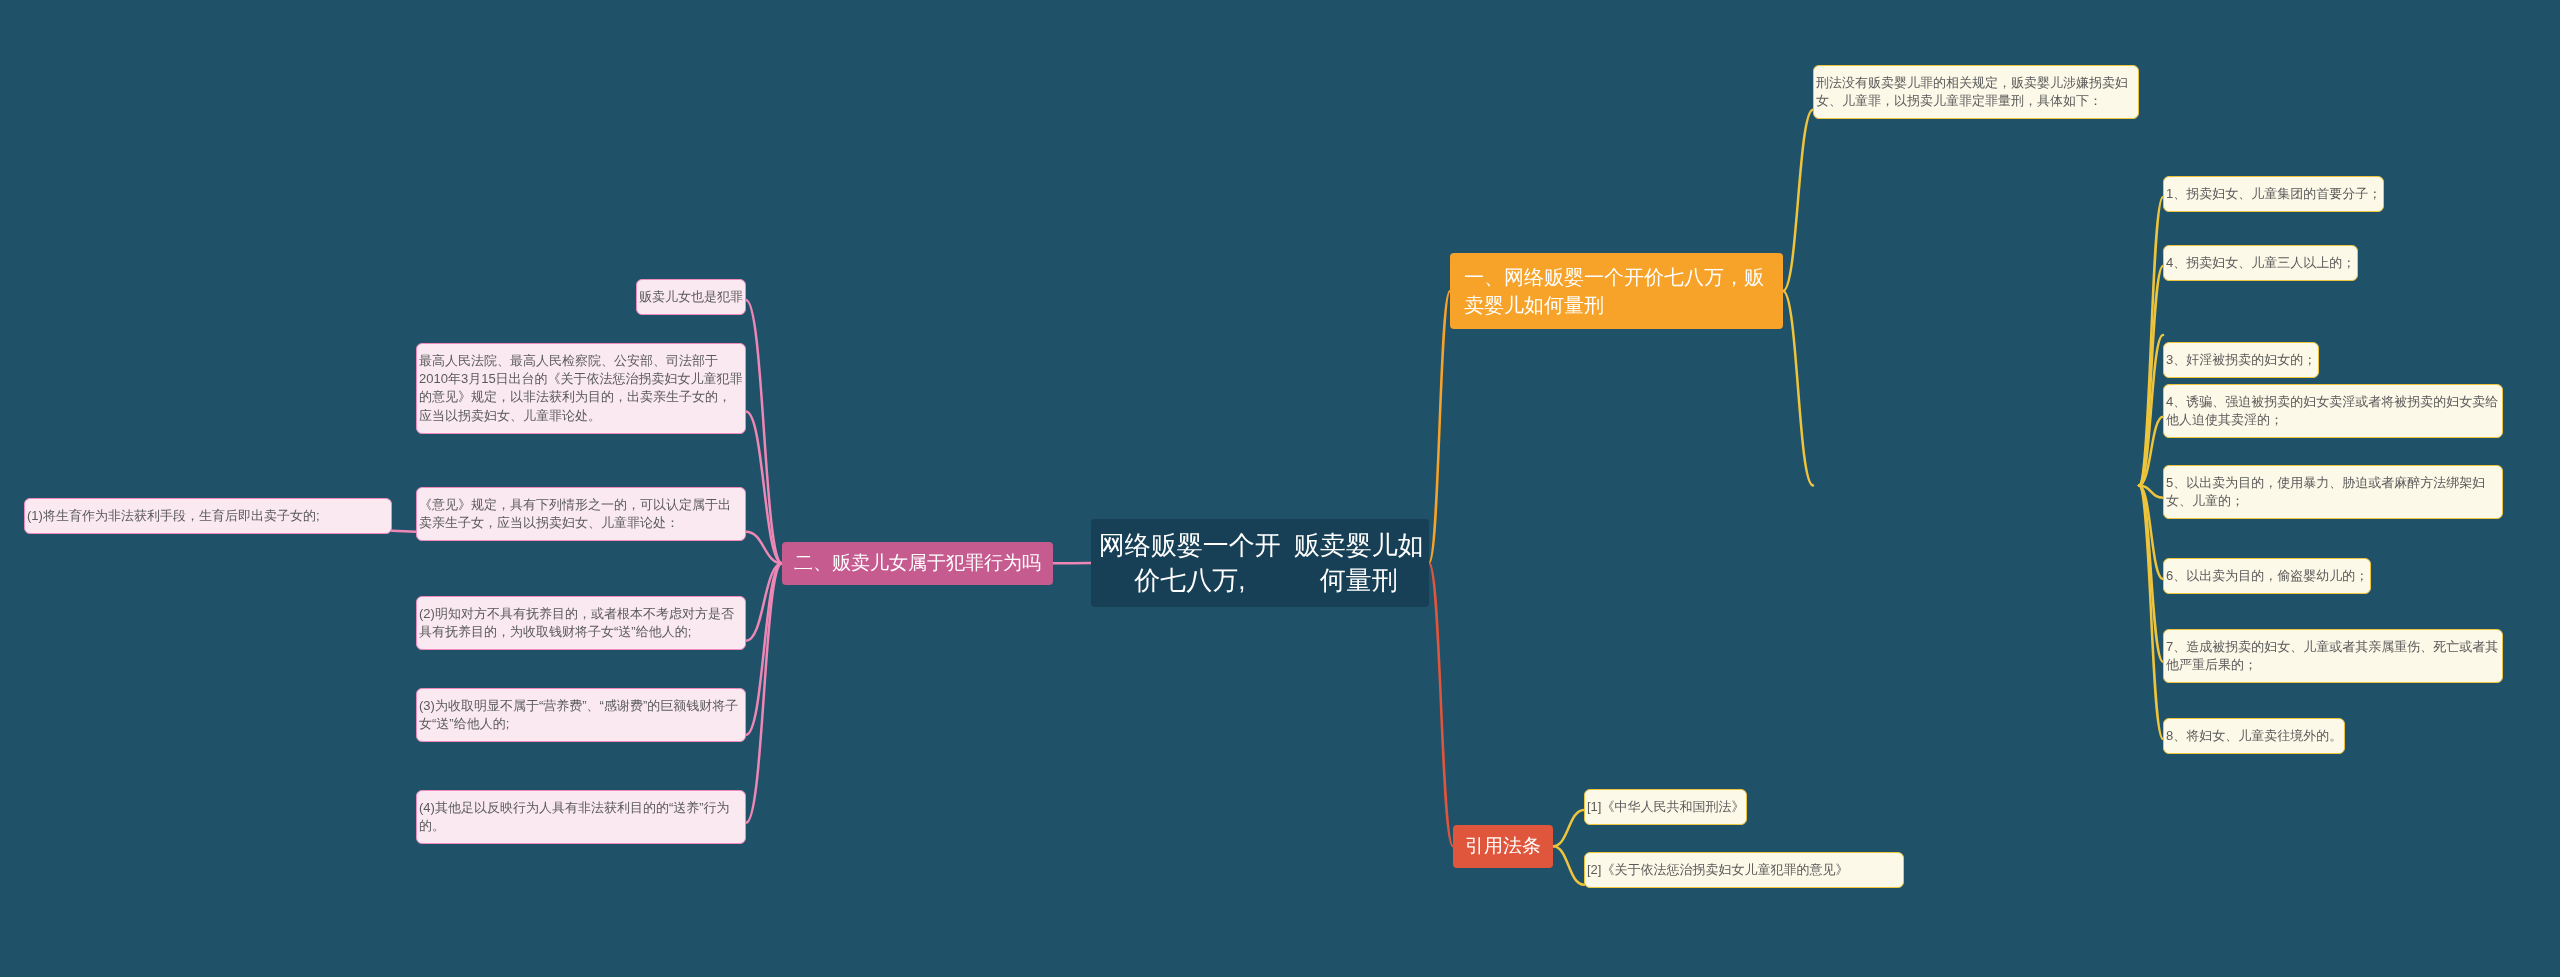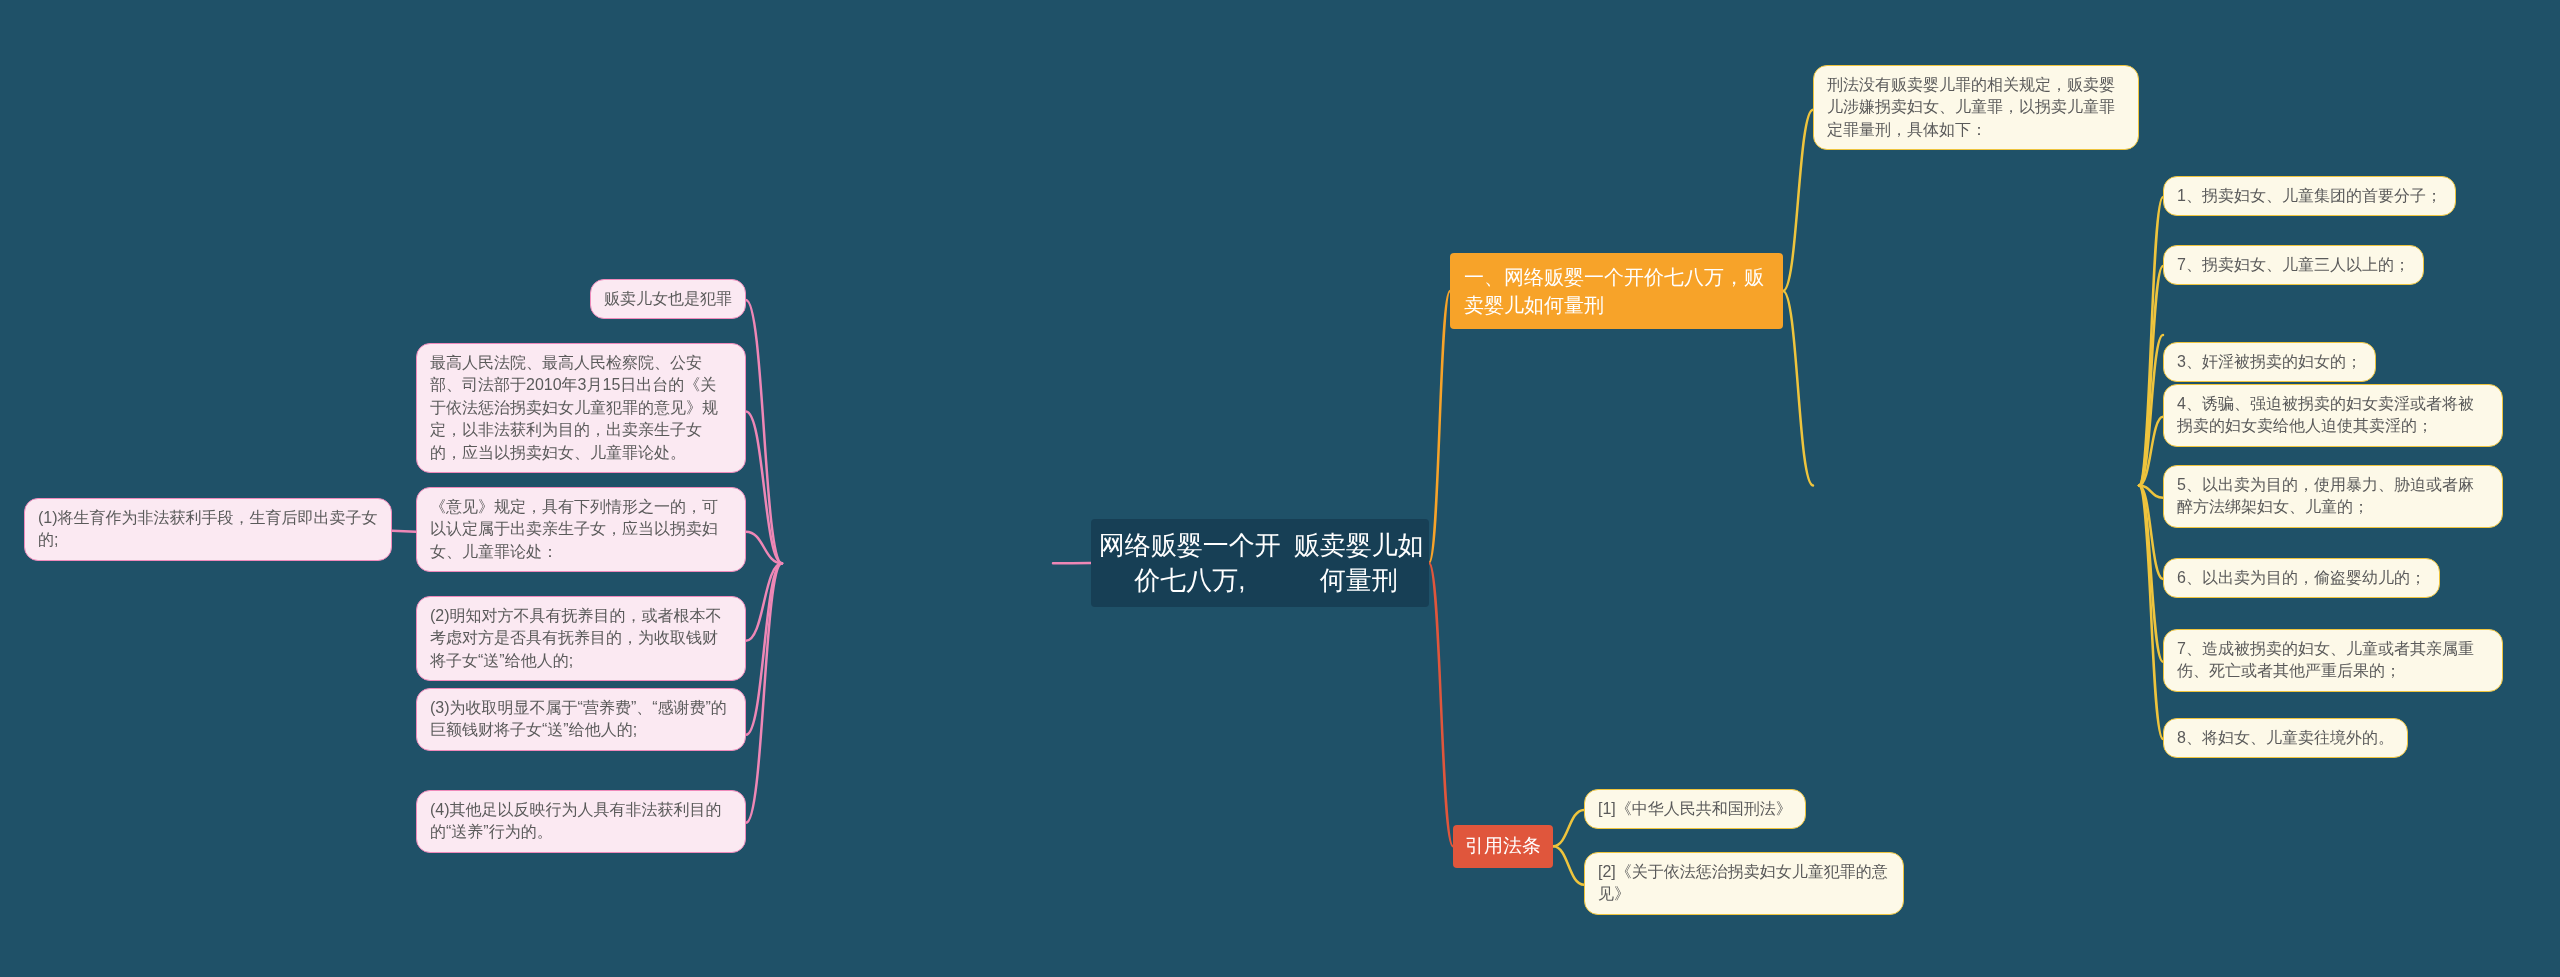--- a/index.html
+++ b/index.html
@@ -5,22 +5,22 @@
   html,body{margin:0;padding:0;}
   body{
     width:2560px;height:977px;overflow:hidden;
     font-family:"Liberation Sans","DejaVu Sans",sans-serif;
     background:#1f5168;
   }
   #canvas{position:relative;width:2560px;height:977px;background:#1f5168;}
   #links{position:absolute;left:0;top:0;width:2560px;height:977px;pointer-events:none;}
   .box{
     position:absolute;box-sizing:border-box;
-    border-radius:14px;padding:8px 13px;
-    font-size:16px;line-height:1.4;color:#5a5a5a;
+    border-radius:6px;padding:8px 2px;
+    font-size:13px;line-height:1.4;color:#5a5a5a;
     border:1.5px solid;
   }
   .pinkbox{background:#fbe9f2;border-color:#ef8abb;}
   .yellowbox{background:#fdf9e8;border-color:#eec43d;}
   .node{
     position:absolute;box-sizing:border-box;
     border-radius:4px;padding:8px 12px;
     font-size:19px;line-height:1.4;color:#ffffff;white-space:nowrap;
   }
   .node-pink{background:#c65b8f;}
@@ -63,20 +63,21 @@
       <path d="M 1429 563 C 1441 563, 1441 846.296875, 1453 846.296875" fill="none" stroke="#e0563c" stroke-width="2.5" stroke-linecap="round"></path>
       <path d="M 1553 846.296875 C 1568.5 846.296875, 1568.5 809.8984375, 1584 809.8984375" fill="none" stroke="#eec43d" stroke-width="2.5" stroke-linecap="round"></path>
       <path d="M 1553 846.296875 C 1568.5 846.296875, 1568.5 884.796875, 1584 884.796875" fill="none" stroke="#eec43d" stroke-width="2.5" stroke-linecap="round"></path>
     </svg>
 
   <div id="central">
     <span>网络贩婴一个开价七八万,</span>
     <span>贩卖婴儿如何量刑</span>
   </div>
 
+  <div id="node-left" class="node node-pink" style="right:1507px;top:542px;">二、贩卖儿女属于犯罪行为吗</div>
 
   <div id="lbox-top" class="box pinkbox fit" style="right:1814px;top:279px;">贩卖儿女也是犯罪</div>
 
   <div id="lbox-src" class="box pinkbox" style="right:1814px;top:343px;width:330px;">最高人民法院、最高人民检察院、公安部、司法部于2010年3月15日出台的《关于依法惩治拐卖妇女儿童犯罪的意见》规定，以非法获利为目的，出卖亲生子女的，应当以拐卖妇女、儿童罪论处。</div>
 
   <div id="lbox-rule" class="box pinkbox" style="right:1814px;top:487px;width:330px;">《意见》规定，具有下列情形之一的，可以认定属于出卖亲生子女，应当以拐卖妇女、儿童罪论处：</div>
 
   <div id="lbox-case1" class="box pinkbox" style="right:2168px;top:498px;width:368px;">(1)将生育作为非法获利手段，生育后即出卖子女的;</div>
 
   <div id="lbox-case2" class="box pinkbox" style="right:1814px;top:596px;width:330px;">(2)明知对方不具有抚养目的，或者根本不考虑对方是否具有抚养目的，为收取钱财将子女“送”给他人的;</div>
@@ -84,21 +85,21 @@
   <div id="lbox-case3" class="box pinkbox" style="right:1814px;top:688px;width:330px;">(3)为收取明显不属于“营养费”、“感谢费”的巨额钱财将子女“送”给他人的;</div>
 
   <div id="lbox-case4" class="box pinkbox" style="right:1814px;top:790px;width:330px;">(4)其他足以反映行为人具有非法获利目的的“送养”行为的。</div>
 
   <div id="node-right" class="node node-orange" style="left:1450px;top:253px;width:333px;">一、网络贩婴一个开价七八万，贩卖婴儿如何量刑</div>
 
   <div id="rbox-intro" class="box yellowbox" style="left:1813px;top:65px;width:326px;">刑法没有贩卖婴儿罪的相关规定，贩卖婴儿涉嫌拐卖妇女、儿童罪，以拐卖儿童罪定罪量刑，具体如下：</div>
 
 
   <div id="item-0" class="box yellowbox item" style="left:2163px;top:176px;">1、拐卖妇女、儿童集团的首要分子；</div>
-  <div id="item-1" class="box yellowbox item" style="left:2163px;top:245px;">7、拐卖妇女、儿童三人以上的；</div>
+  <div id="item-1" class="box yellowbox item" style="left:2163px;top:245px;">4、拐卖妇女、儿童三人以上的；</div>
   <div id="item-2" class="box yellowbox item" style="left:2163px;top:314px;margin-top:28px;">3、奸淫被拐卖的妇女的；</div>
   <div id="item-3" class="box yellowbox item" style="left:2163px;top:384px;">4、诱骗、强迫被拐卖的妇女卖淫或者将被拐卖的妇女卖给他人迫使其卖淫的；</div>
   <div id="item-4" class="box yellowbox item" style="left:2163px;top:465px;">5、以出卖为目的，使用暴力、胁迫或者麻醉方法绑架妇女、儿童的；</div>
   <div id="item-5" class="box yellowbox item" style="left:2163px;top:558px;">6、以出卖为目的，偷盗婴幼儿的；</div>
   <div id="item-6" class="box yellowbox item" style="left:2163px;top:629px;">7、造成被拐卖的妇女、儿童或者其亲属重伤、死亡或者其他严重后果的；</div>
   <div id="item-7" class="box yellowbox item" style="left:2163px;top:718px;">8、将妇女、儿童卖往境外的。</div>
 
   <div id="node-cite" class="node node-red" style="left:1453px;top:825px;">引用法条</div>
 
   <div id="cite-0" class="box yellowbox fit" style="left:1584px;top:789px;">[1]《中华人民共和国刑法》</div>

